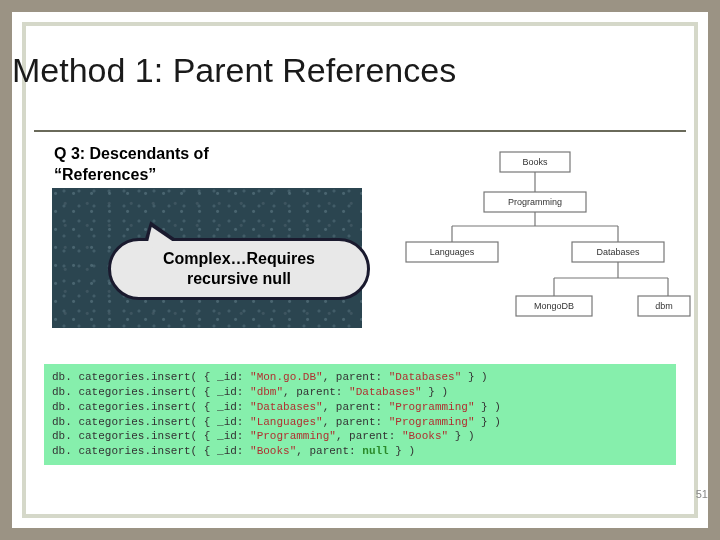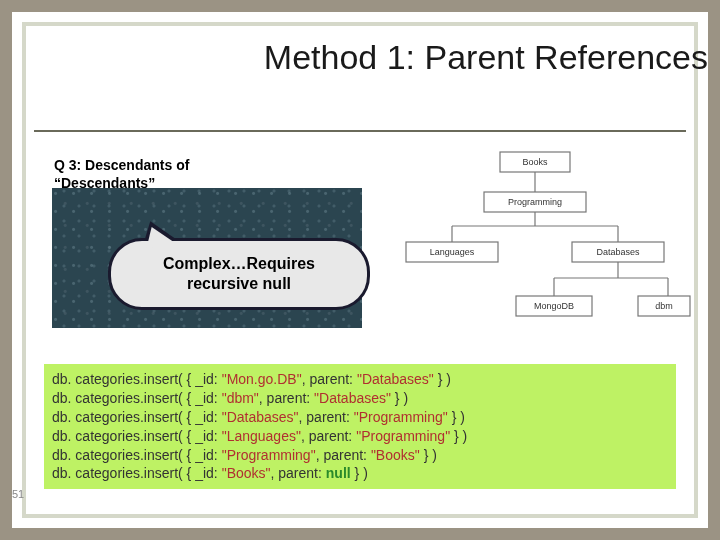--- a/index.html
+++ b/index.html
@@ -1,49 +1,49 @@
 <!DOCTYPE html>
 <html><head>
 <meta charset="utf-8">
 <style>
   * { margin: 0; padding: 0; box-sizing: border-box; }
   body { width: 720px; height: 540px; background: #9b9384; font-family: Arial, sans-serif; overflow: hidden; }
   .slide { position: absolute; top: 12px; left: 12px; width: 696px; height: 516px; background: #fff; }
   .inner-border { position: absolute; top: 10px; left: 10px; right: 10px; bottom: 10px; border: 4px solid #d5d8c9; }
-  .title { position: absolute; top: 26px; left: 0; width: 100%; text-align: right; font-size: 34px; font-weight: 400; color: #1a1a1a; }
+  .title { position: absolute; top: 39px; left: 0; width: 100%; text-align: left; font-size: 34px; font-weight: 400; color: #1a1a1a; }
   .hr { position: absolute; top: 118px; left: 22px; right: 22px; height: 2px; background: #6a6a5a; }
-  .q-label { position: absolute; top: 144px; left: 42px; font-size: 14px; font-weight: bold; color: #000; line-height: 1.3; }
+  .q-label { position: absolute; top: 132px; left: 42px; font-size: 16px; font-weight: bold; color: #000; line-height: 1.3; }
   .textured-box { position: absolute; top: 176px; left: 40px; width: 310px; height: 140px; background: #2b4550; background-image: radial-gradient(circle at 20% 30%, rgba(120,150,160,0.4) 1px, transparent 2px), radial-gradient(circle at 60% 70%, rgba(90,110,120,0.4) 1px, transparent 2px), radial-gradient(circle at 80% 20%, rgba(100,130,140,0.4) 1px, transparent 2px); background-size: 18px 18px, 22px 22px, 15px 15px; }
-  .callout { position: absolute; top: 226px; left: 96px; width: 262px; height: 72px; background: #e8e8e8; border: 3px solid #1a1a2e; border-radius: 34px; display: flex; align-items: center; justify-content: center; flex-direction: column; }
+  .callout { position: absolute; top: 226px; left: 96px; width: 262px; height: 62px; background: #e8e8e8; border: 3px solid #1a1a2e; border-radius: 34px; display: flex; align-items: center; justify-content: center; flex-direction: column; }
   .callout-text { font-size: 16px; font-weight: bold; color: #000; text-align: center; line-height: 1.25; }
   .callout-tail { position: absolute; top: 208px; left: 128px; width: 0; height: 0; border-left: 12px solid transparent; border-right: 28px solid transparent; border-bottom: 26px solid #1a1a2e; transform: rotate(-8deg); }
   .callout-tail-inner { position: absolute; top: 214px; left: 133px; width: 0; height: 0; border-left: 8px solid transparent; border-right: 22px solid transparent; border-bottom: 20px solid #e8e8e8; transform: rotate(-8deg); z-index: 2; }
   .tree { position: absolute; top: 128px; left: 364px; width: 318px; height: 214px; background: #fff; }
   .tree svg { width: 100%; height: 100%; }
   .tree-box { fill: #fff; stroke: #777; stroke-width: 1.2; }
   .tree-label { font-size: 9px; font-family: Arial; fill: #333; text-anchor: middle; }
   .tree-line { stroke: #777; stroke-width: 1.2; fill: none; }
-  .code-block { position: absolute; top: 352px; left: 32px; width: 632px; background: #bef264; padding: 6px 8px; font-family: Liberation Sans, sans-serif; font-size: 14px; line-height: 1.35; color: #333; white-space: pre; }
+  .code-block { position: absolute; top: 352px; left: 32px; width: 632px; background: #86efac; padding: 6px 8px; font-family: Liberation Mono, monospace; font-size: 11px; line-height: 1.35; color: #333; white-space: pre; }
   .code-block .kw { color: #333; }
   .code-block .str { color: #b03030; }
   .code-block .null { color: #2a8a2a; font-weight: bold; }
-  .page-num { position: absolute; bottom: 28px; left: 0; width: 100%; text-align: left; font-size: 11px; color: #888; }
+  .page-num { position: absolute; bottom: 28px; left: 0; width: 100%; text-align: right; font-size: 11px; color: #888; }
 </style>
 </head>
 <body>
 
 <div class="slide">
   <div class="inner-border"></div>
 
   <div class="title">Method 1: Parent References</div>
   <div class="hr"></div>
 
   <div class="q-label">
     <span>Q 3: Descendants of</span><br>
-    <span>“Descendants”</span>
+    <span>“References”</span>
   </div>
 
   <div class="textured-box"></div>
 
   <div class="callout-tail"></div>
   <div class="callout-tail-inner"></div>
   <div class="callout">
     <div class="callout-text">
       <span>Complex…Requires</span><br>
       <span>recursive null</span>

